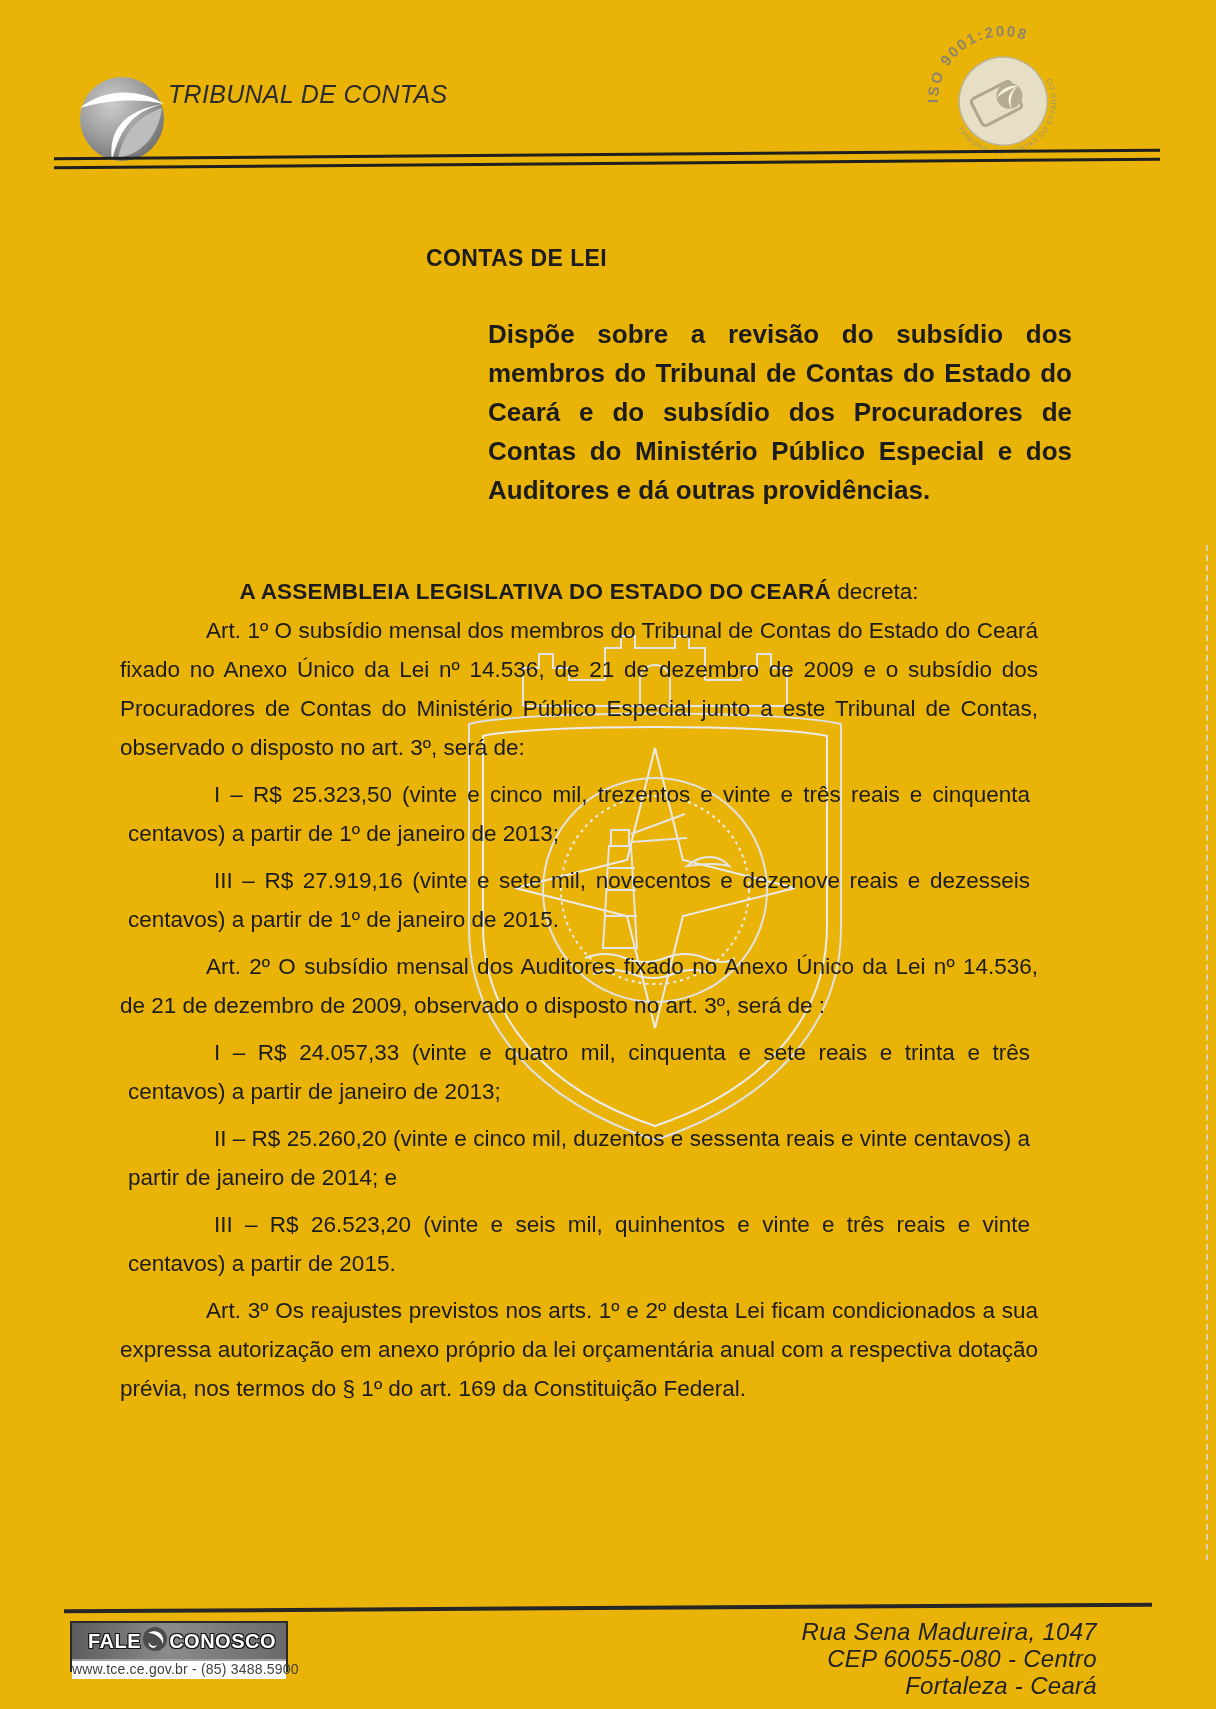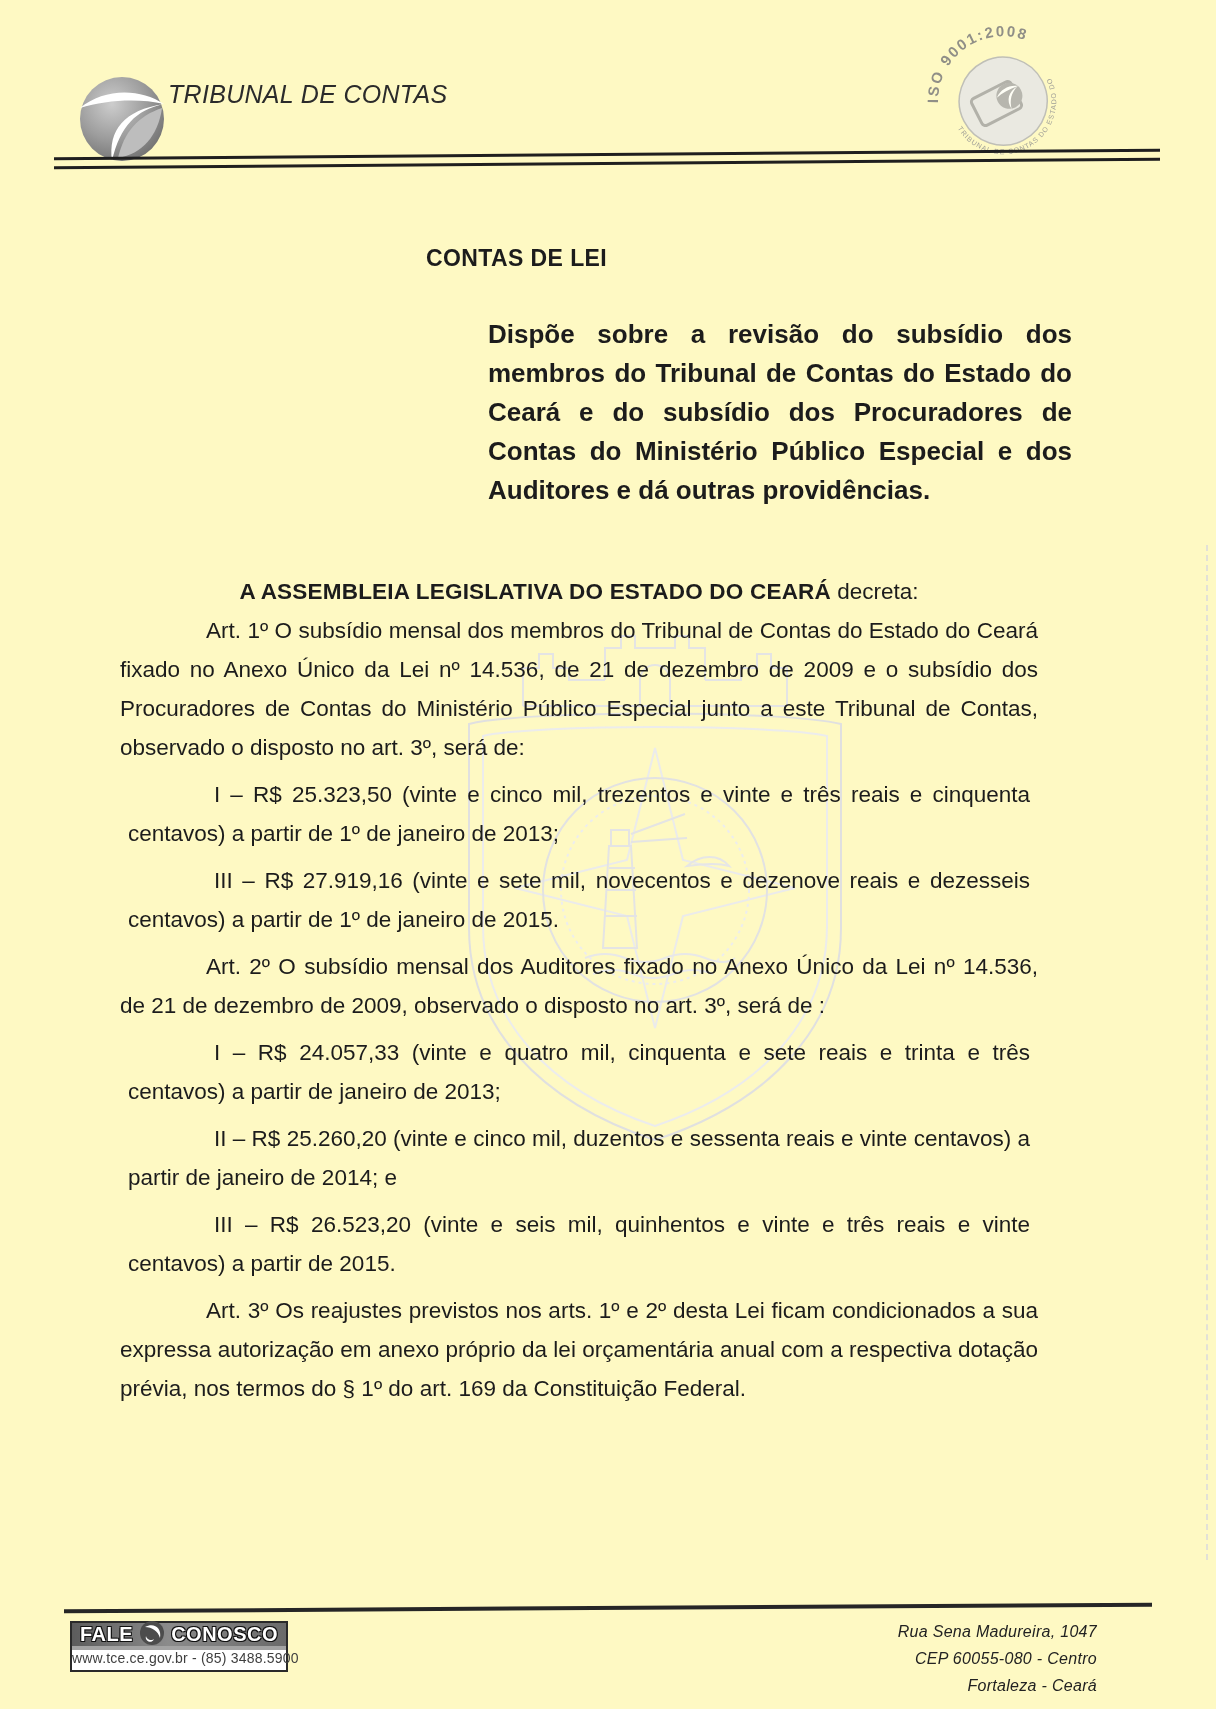--- a/index.html
+++ b/index.html
@@ -1,20 +1,20 @@
 <!DOCTYPE html>
 <html><head>
 <meta charset="utf-8">
 <style>
   html,body{margin:0;padding:0;background:#9a9a9a;}
   .page{
     position:relative;
     width:1216px;height:1709px;
     margin:0 auto;
-    background:#fef9c3;
+    background:#eab308;
     overflow:hidden;
     font-family:"Liberation Sans", sans-serif;
     color:#1c1c1c;
   }
   
   .logo{position:absolute;left:78px;top:74px;}
   .brand-name{
     position:absolute;left:168px;top:78px;
     font-style:italic;font-size:25px;line-height:32px;
     color:#2b2b2b;letter-spacing:.3px;
@@ -50,39 +50,39 @@
   .mt36{margin-top:36px;}
   .mt34{margin-top:34px;}
   .mt2{margin-top:2px;}
   
   .frule{position:absolute;left:64px;top:1606px;width:1088px;height:4px;background:#262626;transform:rotate(-0.35deg);}
   .badge{
     position:absolute;left:70px;top:1621px;width:218px;height:51px;
     border:2px solid #2a2a2a;box-sizing:border-box;background:#fff;
   }
   .badge-top{
-    position:relative;height:23px;
+    position:relative;height:36px;
     background:linear-gradient(90deg,#5c5c5c,#8b8b8b 45%,#6a6a6a);
     display:flex;align-items:center;justify-content:space-between;
-    padding:0 8px;
+    padding:0 16px;
   }
   .badge-word{
     font-weight:900;font-size:20px;color:#fff;letter-spacing:.5px;
     text-shadow:1px 1px 0 #111,-1px -1px 0 #111,1px -1px 0 #111,-1px 1px 0 #111;
     line-height:29px;
   }
   .badge-strip{
-    height:18px;border-top:4px solid #a3a3a3;background:#fff;
+    height:18px;border-top:2px solid #a3a3a3;background:#fff;
     font-size:14px;color:#3f3f3f;text-align:center;line-height:17px;letter-spacing:.2px;
     white-space:nowrap;
   }
   .phone-swoosh{flex:0 0 auto;margin:0 1px;}
   .address{
     position:absolute;right:119px;top:1618px;width:420px;
-    text-align:right;font-style:italic;font-size:16px;line-height:27px;color:#222;
+    text-align:right;font-style:italic;font-size:24px;line-height:27px;color:#222;
     letter-spacing:.3px;
   }
 </style>
 </head>
 <body>
 
 <div class="page">
 
   <div class="logo">
     <svg width="88" height="90" viewBox="0 0 88 90">

